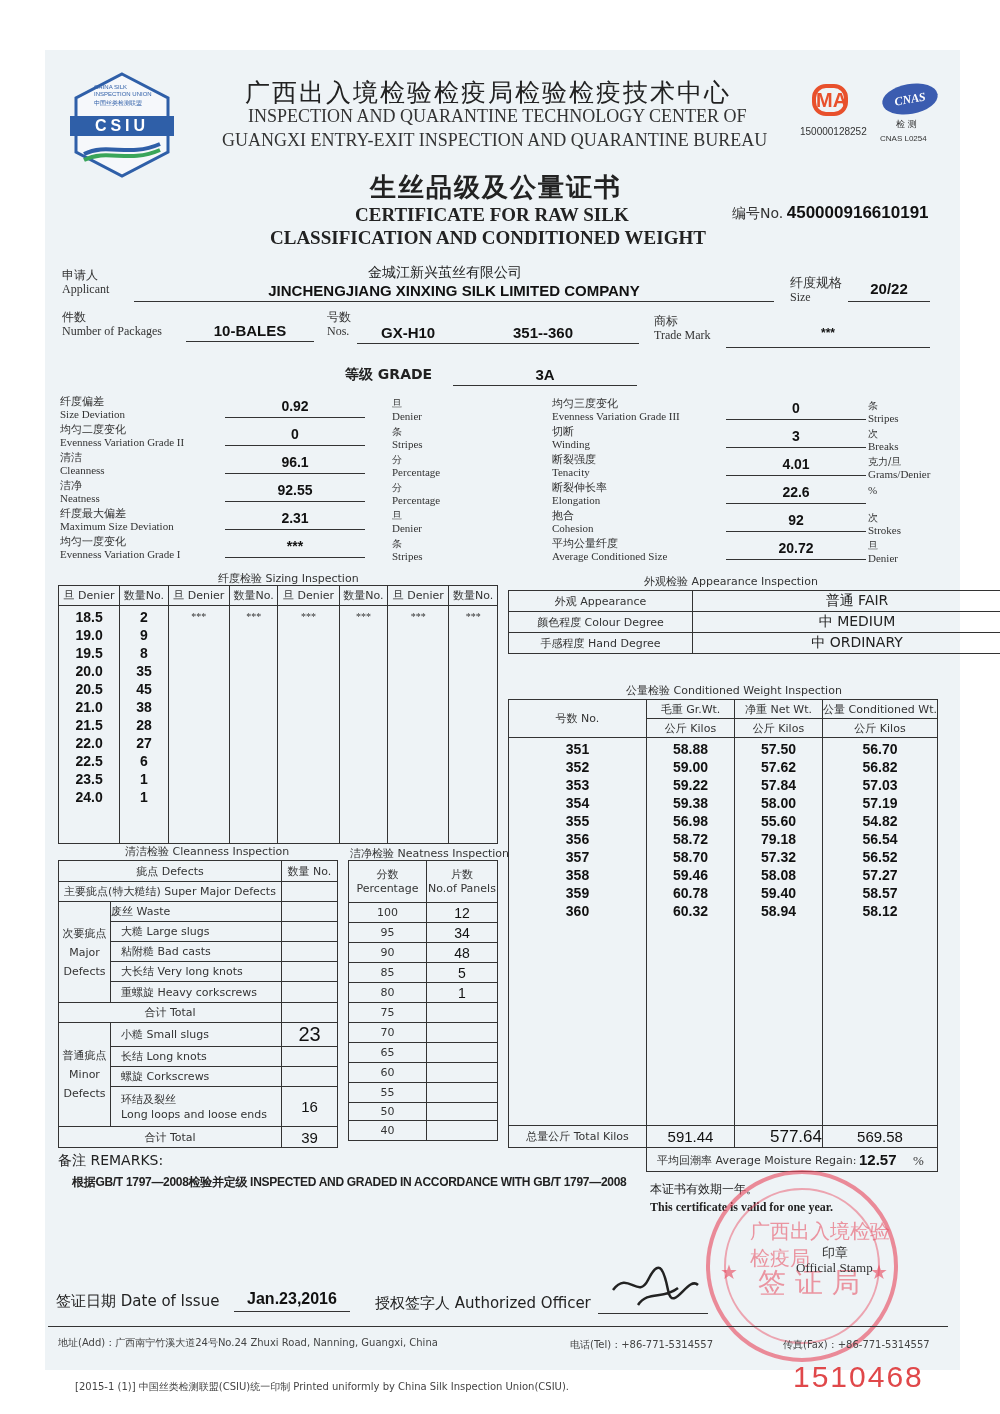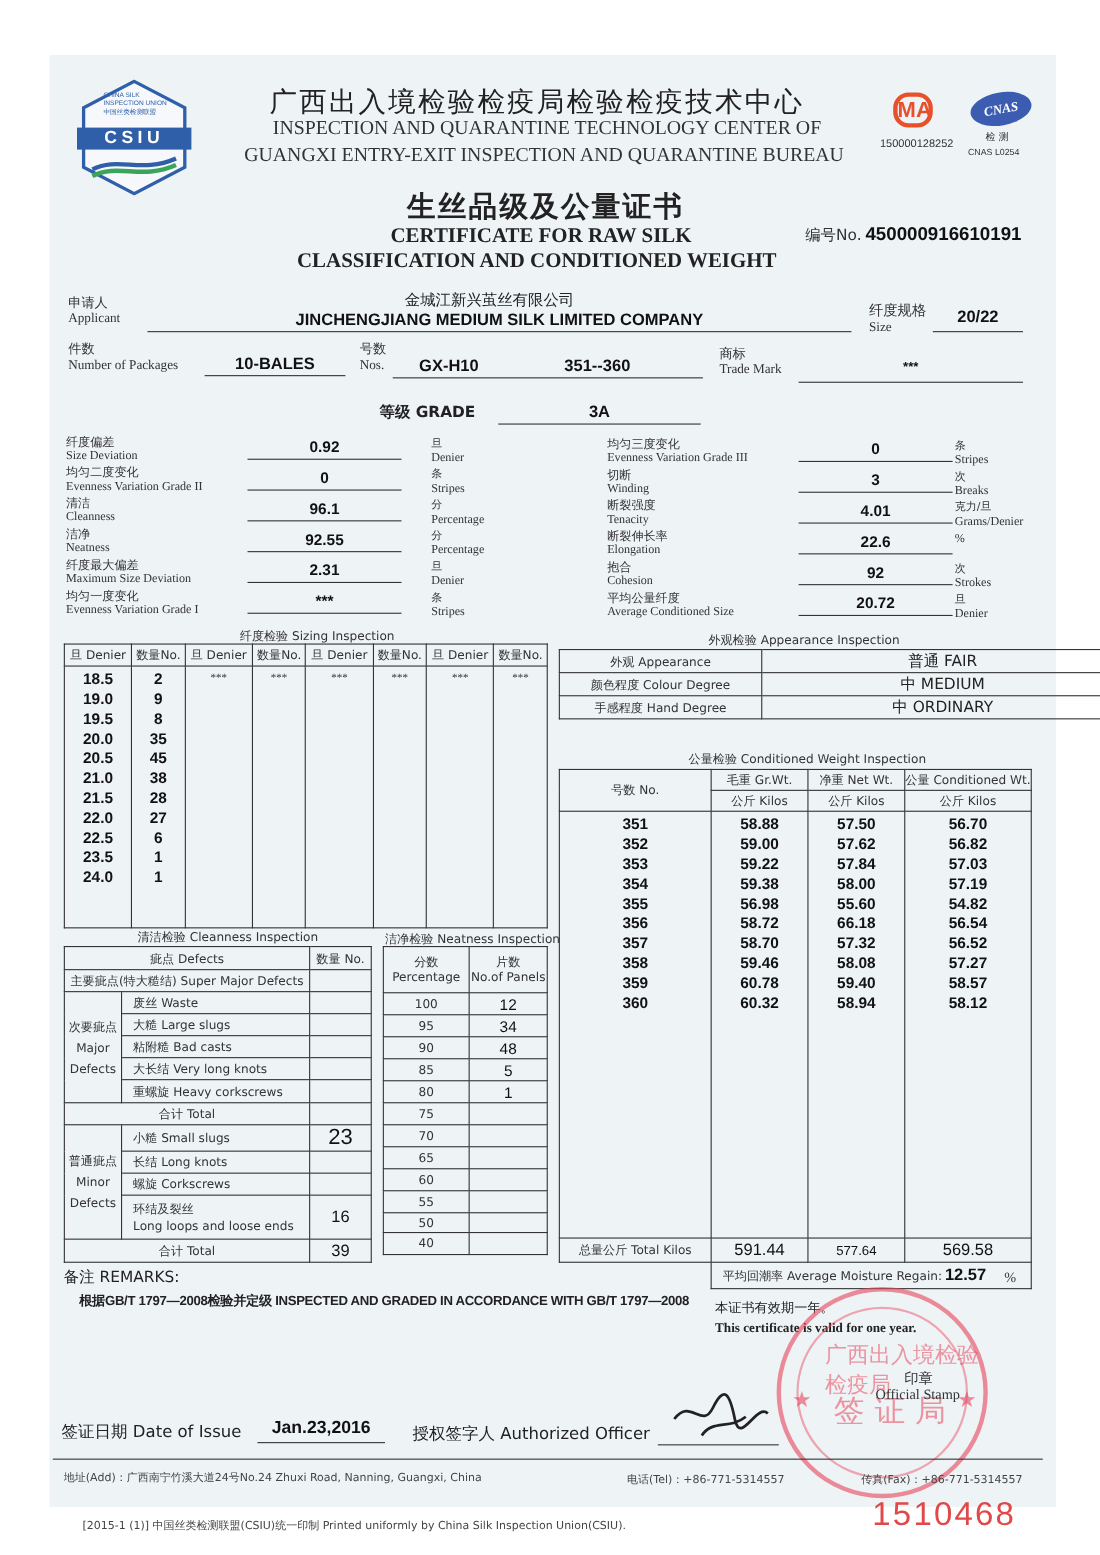--- a/index.html
+++ b/index.html
@@ -72,21 +72,21 @@
   <span class="cn">编号No.</span>
   <b>450000916610191</b>
 </div>
 
 <div class="abs lbl" style="left:62px;top:268px;">
   <span class="c cn">申请人</span>
   <span class="c">Applicant</span>
 </div>
 <div class="abs cn" style="left:368px;top:264px;font-size:14px;color:#222;">金城江新兴茧丝有限公司</div>
 <div class="abs uline" style="left:134px;top:282px;width:640px;height:20px;">
-  <div class="val" style="font-size:15px;">JINCHENGJIANG MEDIUM SILK LIMITED COMPANY</div>
+  <div class="val" style="font-size:15px;">JINCHENGJIANG XINXING SILK LIMITED COMPANY</div>
 </div>
 <div class="abs lbl" style="left:790px;top:276px;">
   <span class="c cn" style="font-size:13px;">纤度规格</span>
   <span class="c">Size</span>
 </div>
 <div class="abs uline" style="left:848px;top:280px;width:82px;height:22px;">
   <div class="val">20/22</div>
 </div>
 
 <div class="abs lbl" style="left:62px;top:310px;">
@@ -436,21 +436,21 @@
           <div class="num" style="height:18px;line-height:18px;">59.46</div>
           <div class="num" style="height:18px;line-height:18px;">60.78</div>
           <div class="num" style="height:18px;line-height:18px;">60.32</div>
         </td>
       <td id="wNet" style="text-align:center;padding-top:2px;">
           <div class="num" style="height:18px;line-height:18px;">57.50</div>
           <div class="num" style="height:18px;line-height:18px;">57.62</div>
           <div class="num" style="height:18px;line-height:18px;">57.84</div>
           <div class="num" style="height:18px;line-height:18px;">58.00</div>
           <div class="num" style="height:18px;line-height:18px;">55.60</div>
-          <div class="num" style="height:18px;line-height:18px;">66.18</div>
+          <div class="num" style="height:18px;line-height:18px;">79.18</div>
           <div class="num" style="height:18px;line-height:18px;">57.32</div>
           <div class="num" style="height:18px;line-height:18px;">58.08</div>
           <div class="num" style="height:18px;line-height:18px;">59.40</div>
           <div class="num" style="height:18px;line-height:18px;">58.94</div>
         </td>
       <td id="wCond" style="text-align:center;padding-top:2px;">
           <div class="num" style="height:18px;line-height:18px;">56.70</div>
           <div class="num" style="height:18px;line-height:18px;">56.82</div>
           <div class="num" style="height:18px;line-height:18px;">57.03</div>
           <div class="num" style="height:18px;line-height:18px;">57.19</div>
@@ -458,21 +458,21 @@
           <div class="num" style="height:18px;line-height:18px;">56.54</div>
           <div class="num" style="height:18px;line-height:18px;">56.52</div>
           <div class="num" style="height:18px;line-height:18px;">57.27</div>
           <div class="num" style="height:18px;line-height:18px;">58.57</div>
           <div class="num" style="height:18px;line-height:18px;">58.12</div>
         </td>
     </tr>
     <tr style="height:22px;">
       <td class="small cn" style="text-align:center;">总量公斤 Total Kilos</td>
       <td class="num" style="text-align:center;font-size:15px;">591.44</td>
-      <td class="num" style="text-align:center;font-size:12px;margin-top:30px;">577.64</td>
+      <td class="num" style="text-align:right;font-size:17px;margin-top:30px;">577.64</td>
       <td class="num" style="text-align:center;font-size:15px;">569.58</td>
     </tr>
   </tbody>
 </table>
 <div class="abs" style="left:646px;top:1148px;width:292px;height:24px;border:1.5px solid #333;border-top:none;">
   <span class="abs small cn" style="left:10px;top:5px;">平均回潮率 Average Moisture Regain:</span>
   <span class="abs num" style="left:212px;top:3px;font-size:15px;">12.57</span>
   <span class="abs small" style="left:266px;top:5px;font-size:13px;">%</span>
 </div>
 
@@ -486,21 +486,21 @@
   <tr style="height:20px;">
     <td colspan="2" style="text-align:center;">主要疵点(特大糙结) Super Major Defects</td>
     <td></td>
   </tr>
   <tr style="height:20px;">
     <td rowspan="5" style="text-align:center;width:52px;line-height:19px;">
       <div>次要疵点</div>
       <div>Major</div>
       <div>Defects</div>
     </td>
-    <td style="padding-left:10px;">废丝 Waste</td>
+    <td style="">废丝 Waste</td>
     <td class="num" style="text-align:center;"></td>
   </tr>
   <tr style="height:20px;">
         <td style="padding-left:10px;">大糙 Large slugs</td>
         <td class="num" style="text-align:center;"></td>
       </tr>
   <tr style="height:20px;">
         <td style="padding-left:10px;">粘附糙 Bad casts</td>
         <td class="num" style="text-align:center;"></td>
       </tr>

